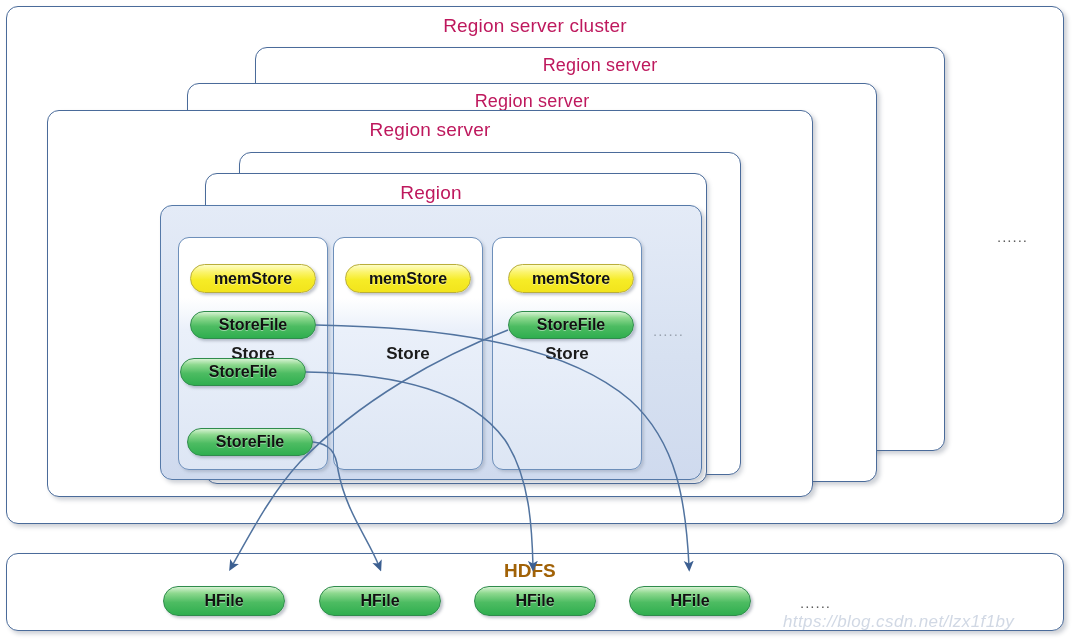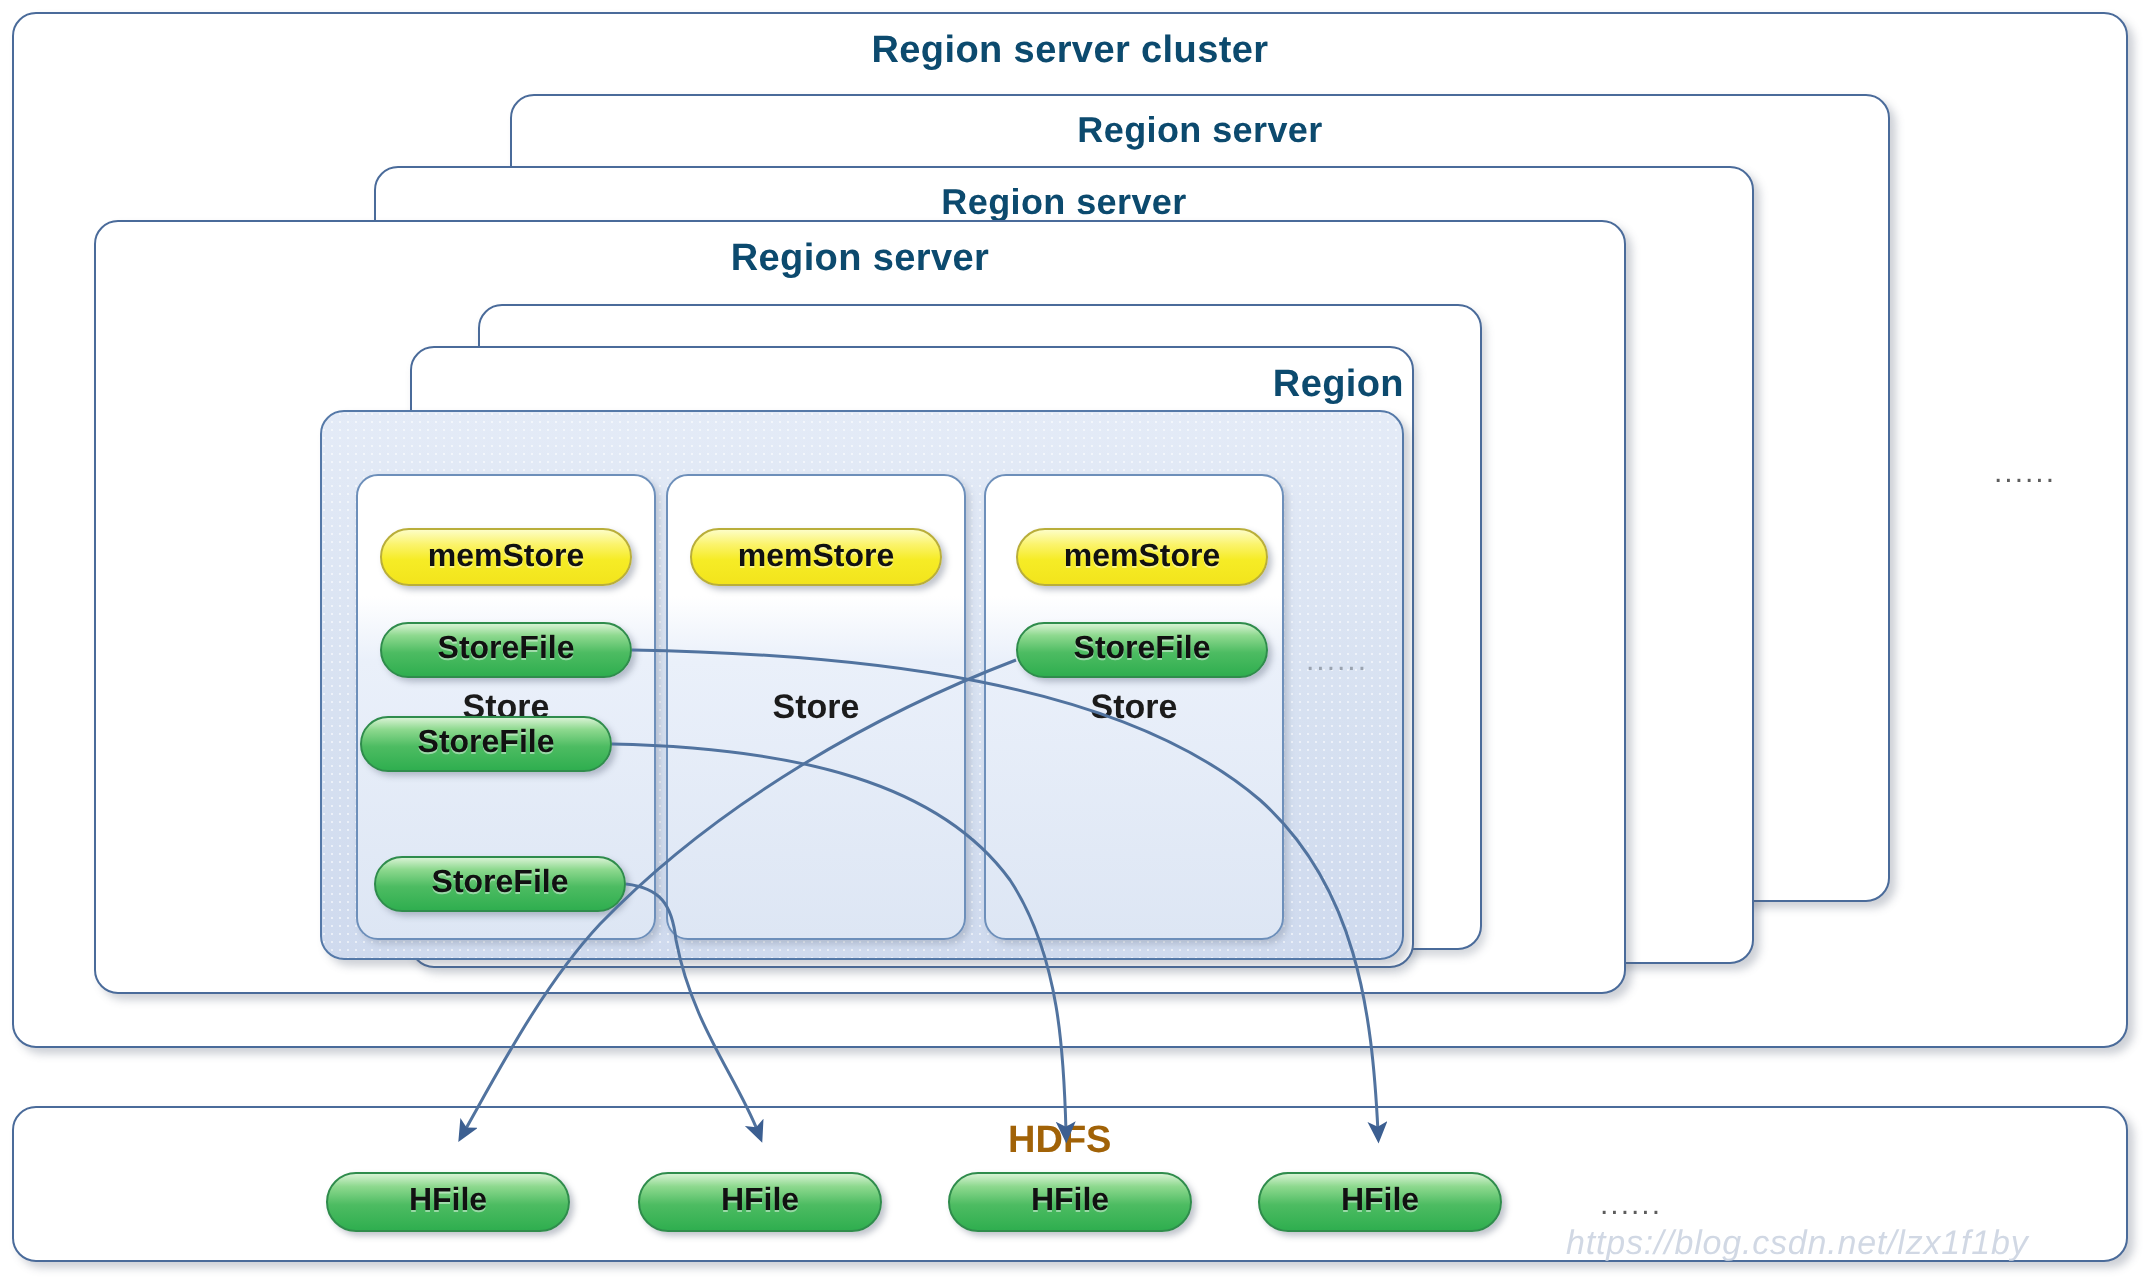--- a/index.html
+++ b/index.html
@@ -23,22 +23,22 @@
     border-radius:12px;
     background:#ffffff;
     box-shadow:3px 3px 4px rgba(90,100,120,.30);
   }
   .card.flat{box-shadow:2px 3px 4px rgba(90,100,120,.26);}
 
   .card-title{
     position:absolute;
     left:0;right:0;
     text-align:center;
-    color:#0c4a6e;
-    font-weight:700;
+    color:#be185d;
+    font-weight:400;
     letter-spacing:.2px;
     white-space:nowrap;
   }
 
   
   .panel-blue{
     position:absolute;
     box-sizing:border-box;
     border:1.4px solid #5579a8;
     border-radius:12px;
@@ -172,21 +172,21 @@
     <div class="card-title" style="top:8px; font-size:19px;">Region server</div>
   </div>
 
 
   <div class="card flat" style="left:239px; top:152px; width:502px; height:323px;"></div>
 
   <div class="card flat" style="left:205px; top:173px; width:502px; height:311px;"></div>
 
   <div class="panel-blue" style="left:160px; top:205px; width:542px; height:275px;">
   </div>
-  <div class="card-title" style="left:160px; width:542px; top:182px; font-size:19px;text-align:right;">Region</div>
+  <div class="card-title" style="left:160px; width:542px; top:182px; font-size:19px;">Region</div>
 
   <div class="store-col" style="left:178px; top:237px; width:150px; height:233px;">
   </div>
   <div class="store-label" style="left:178px; width:150px; top:344px;">Store</div>
 
   <div class="pill pill-yellow" style="left:190px; top:264px; width:126px; height:29px; font-size:16px;">memStore</div>
 
   <div class="pill pill-green" style="left:190px; top:311px; width:126px; height:28px; font-size:16px;">StoreFile</div>
 
   <div class="pill pill-green" style="left:180px; top:358px; width:126px; height:28px; font-size:16px;">StoreFile</div>

